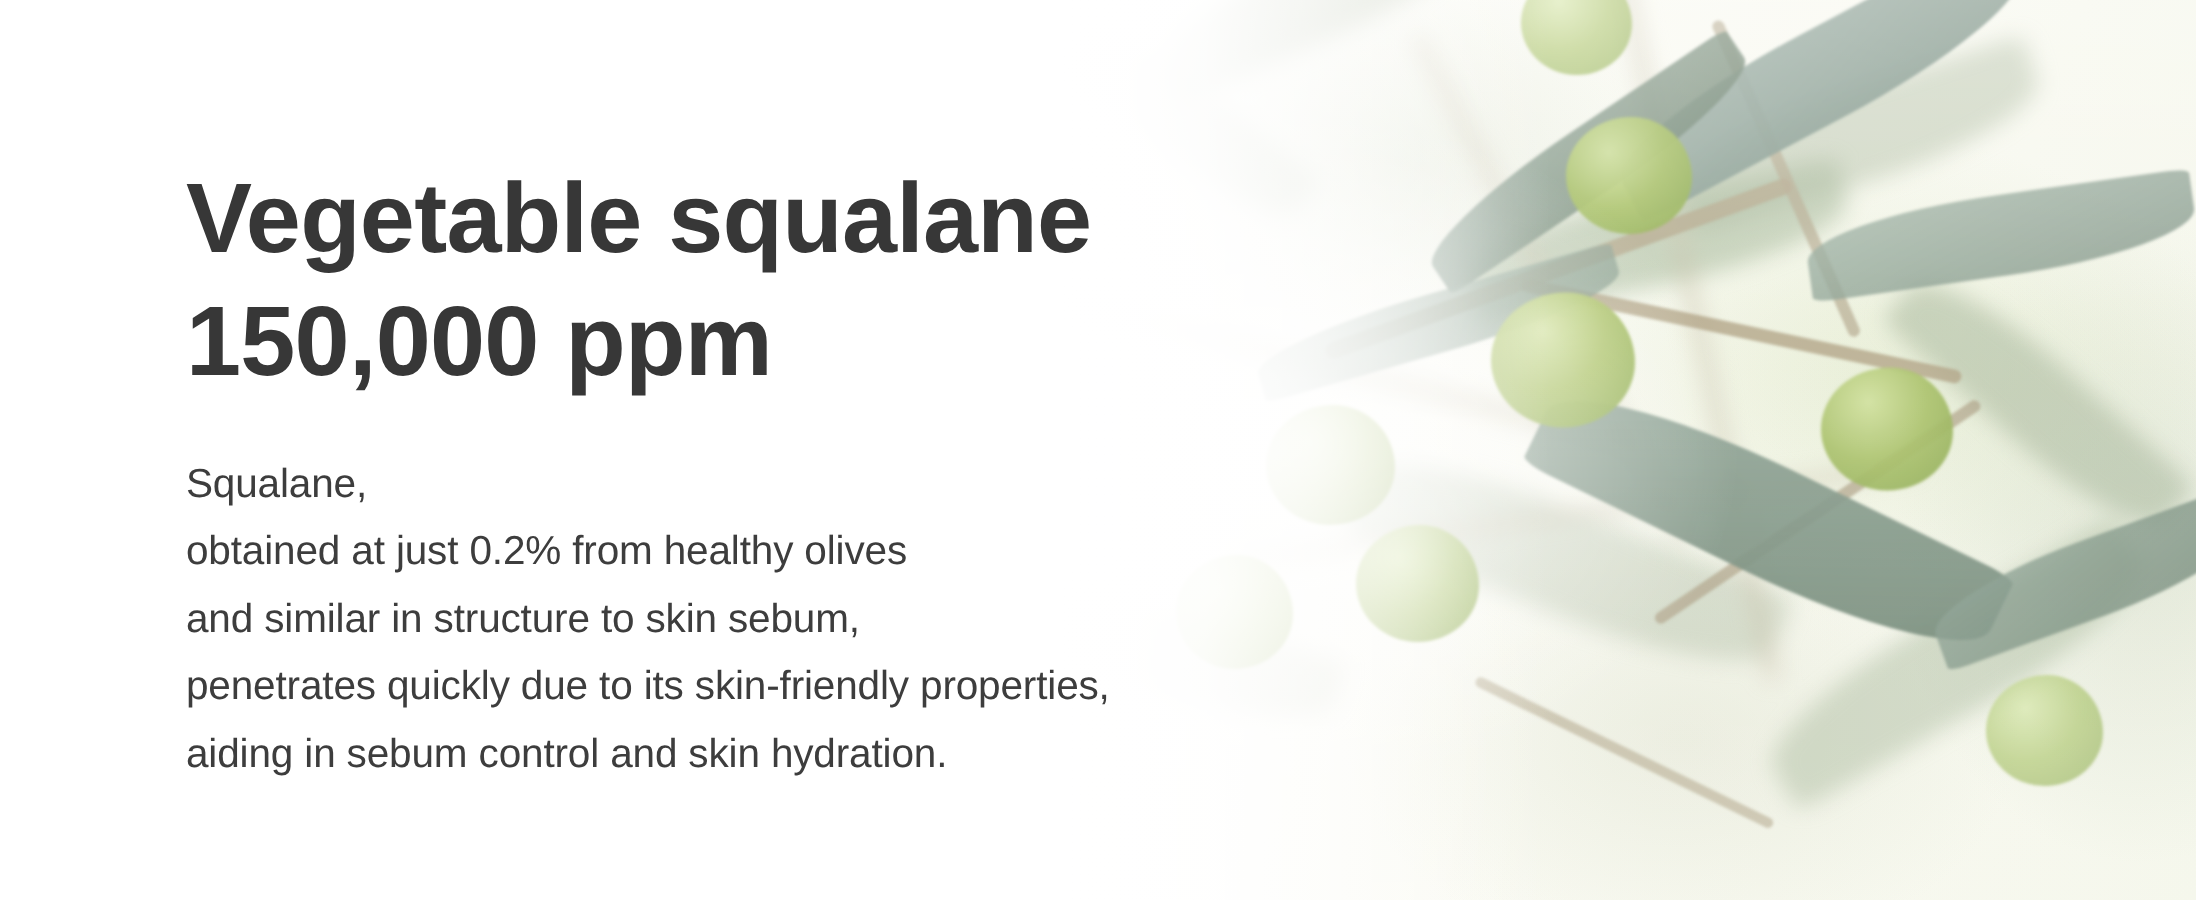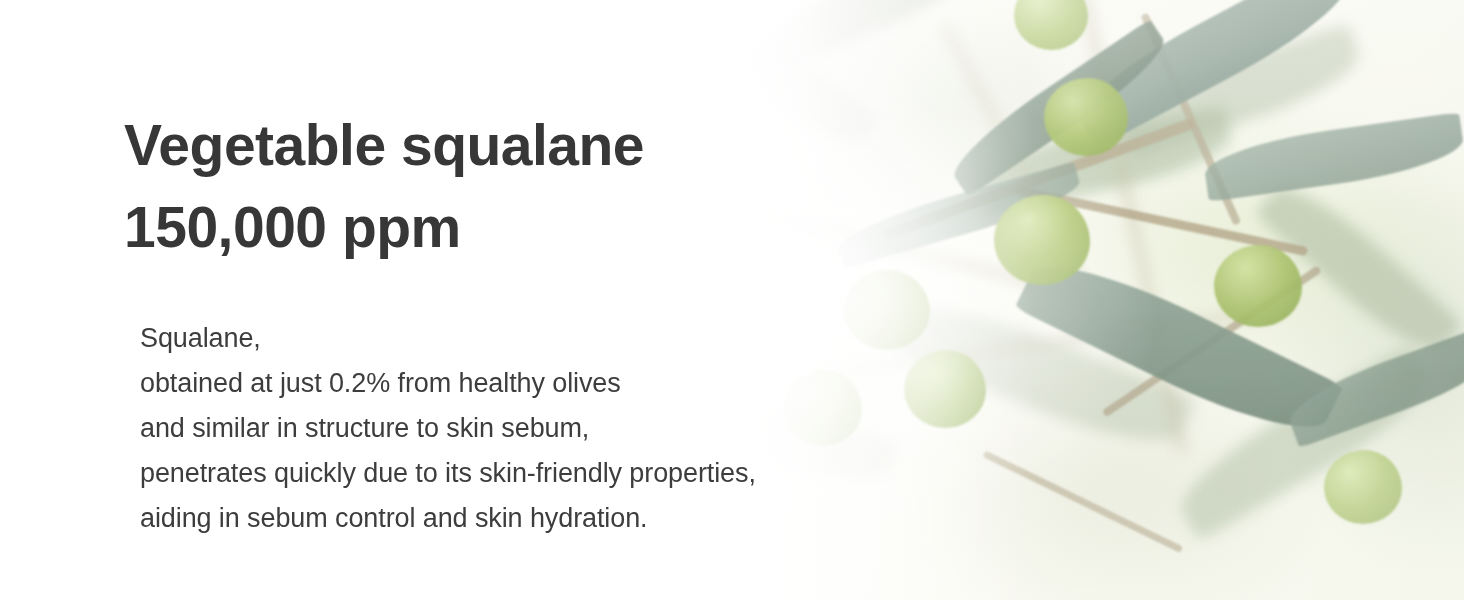--- a/index.html
+++ b/index.html
@@ -105,33 +105,33 @@
     height: 100%;
     width: 820px;
     z-index: 5;
   }
 
   .headline {
     position: absolute;
     top: 104px;
     left: 0;
     margin: 0;
-    font-size: 57px;
+    font-size: 66px;
     line-height: 82px;
     font-weight: 700;
     letter-spacing: -0.5px;
     color: #373737;
     white-space: pre-line;
   }
 
   .bodycopy {
     position: absolute;
     top: 300px;
     left: 0;
-    margin: 16px;
+    margin: 0;
     font-size: 27px;
     line-height: 45px;
     font-weight: 400;
     letter-spacing: -0.1px;
     color: #3d3d3d;
     white-space: pre-line;
   }
 </style>
 </head>
 <body>

